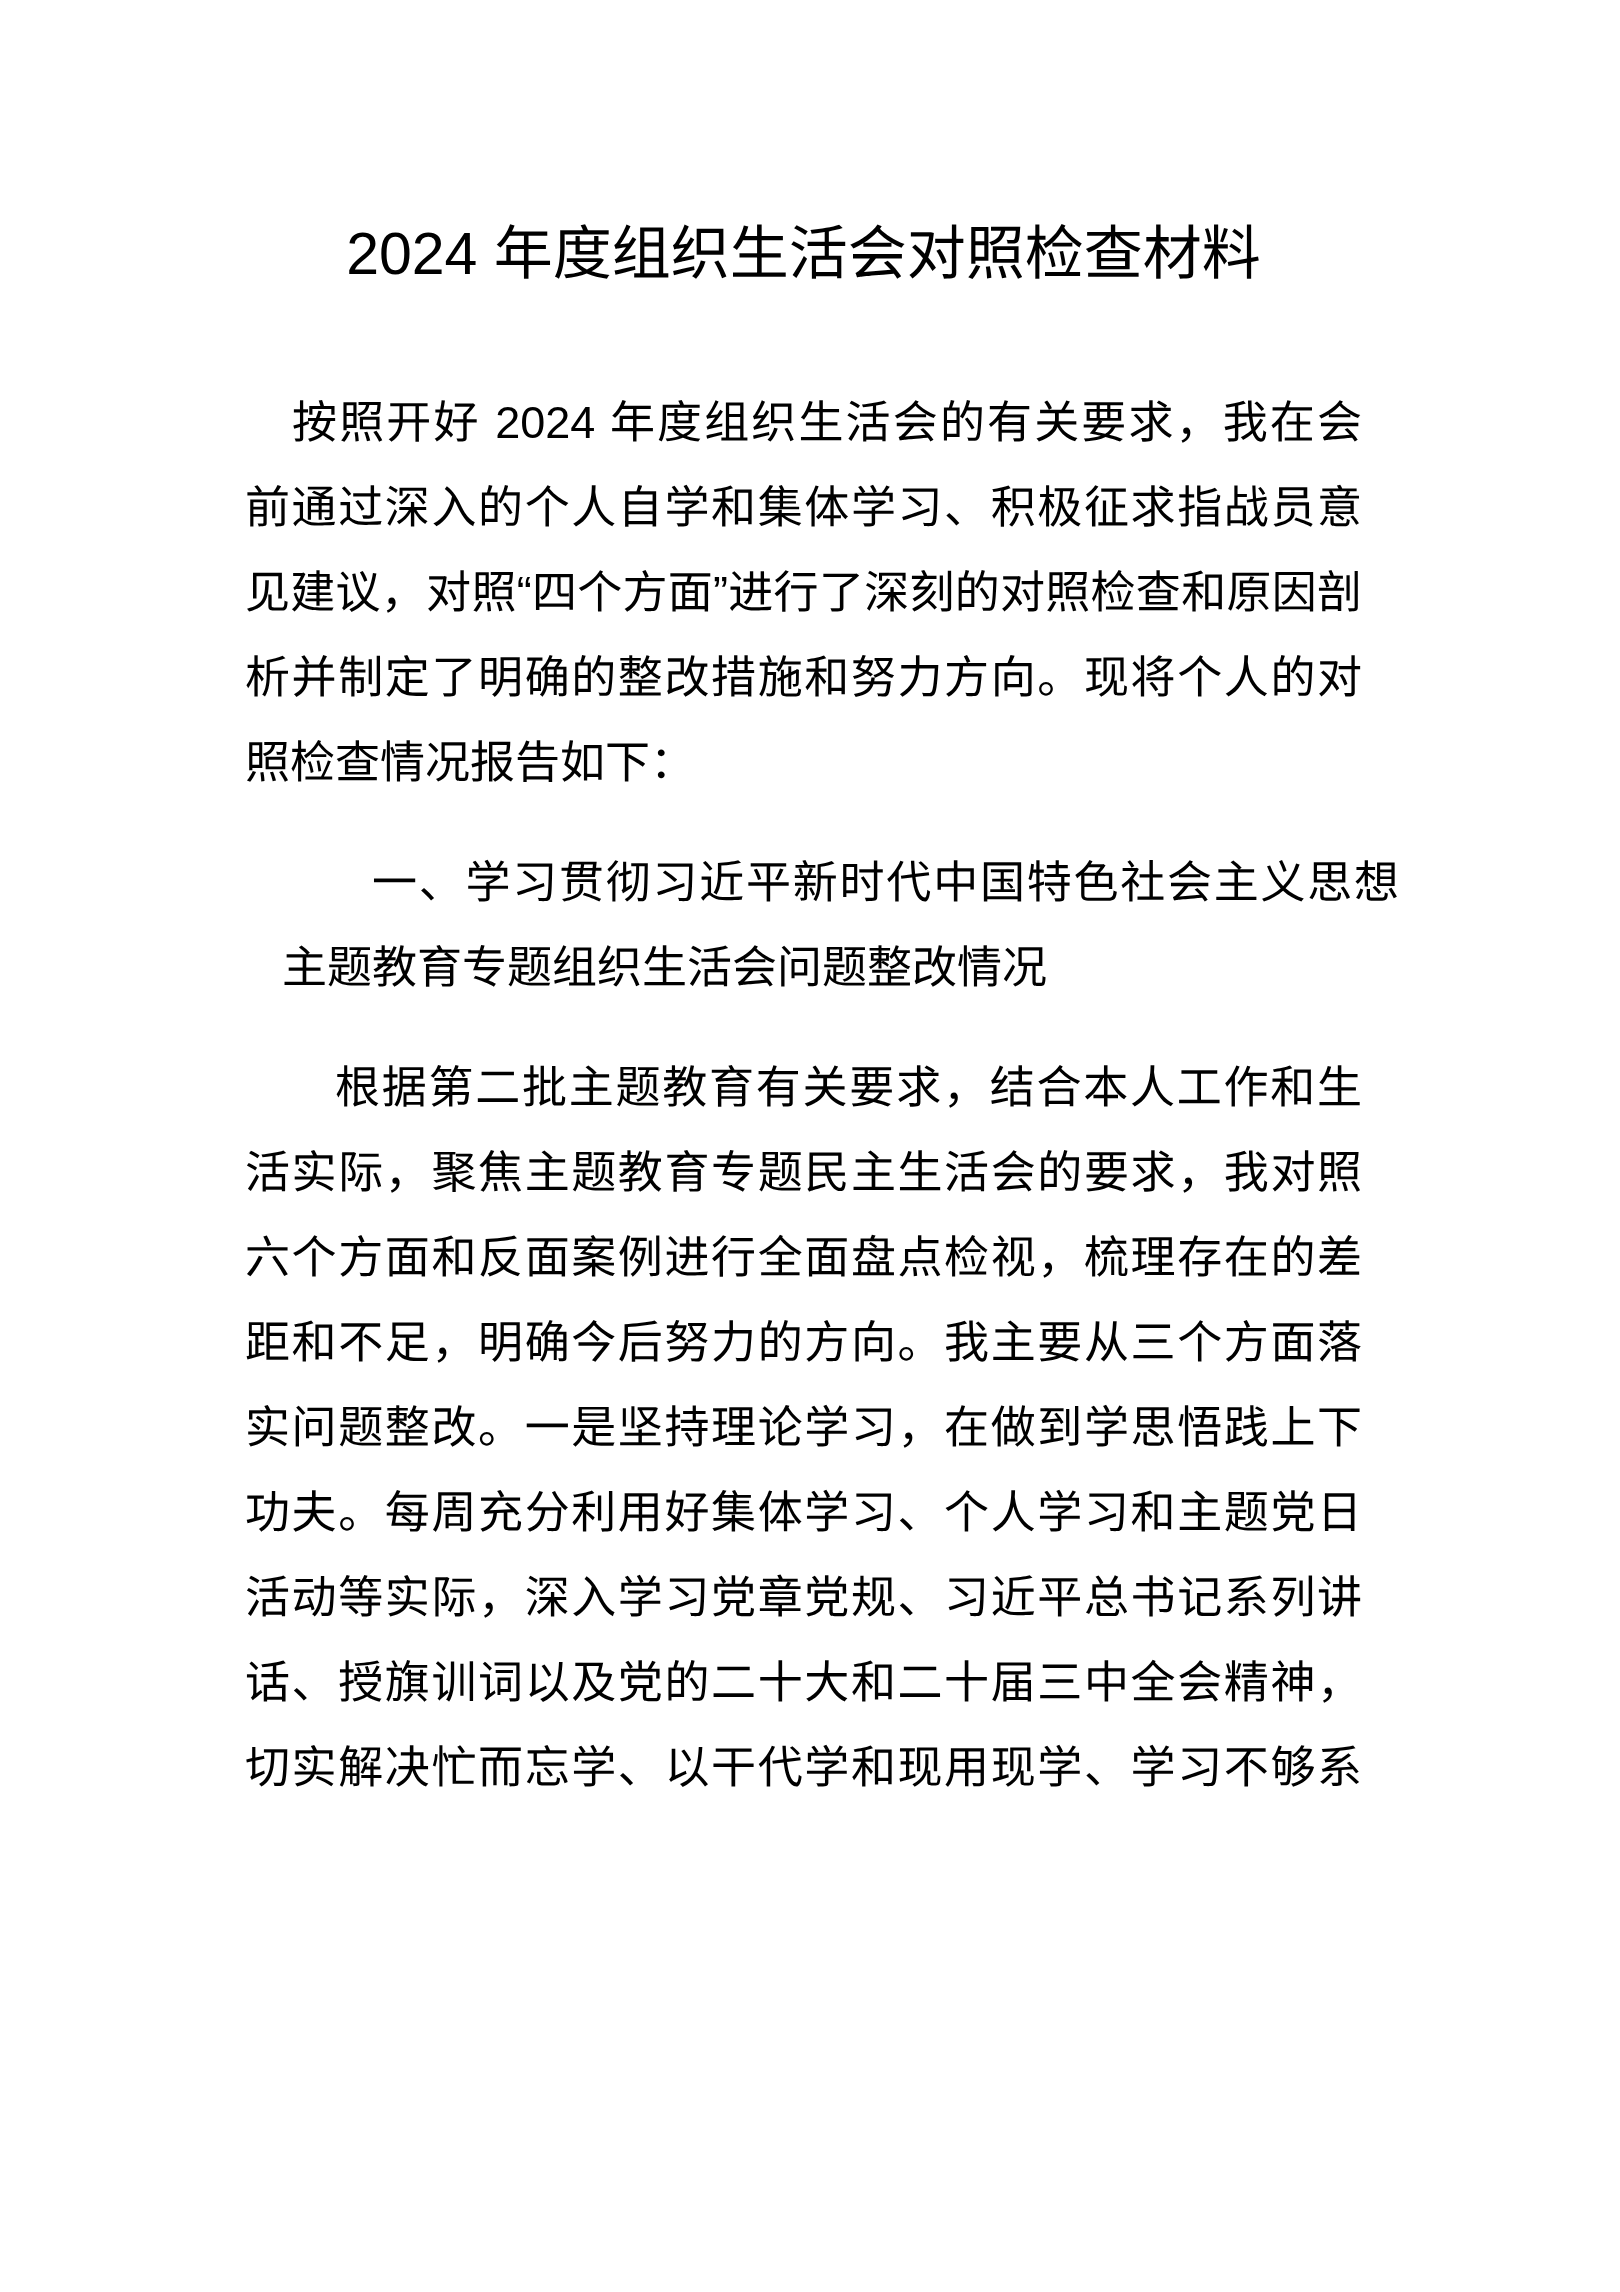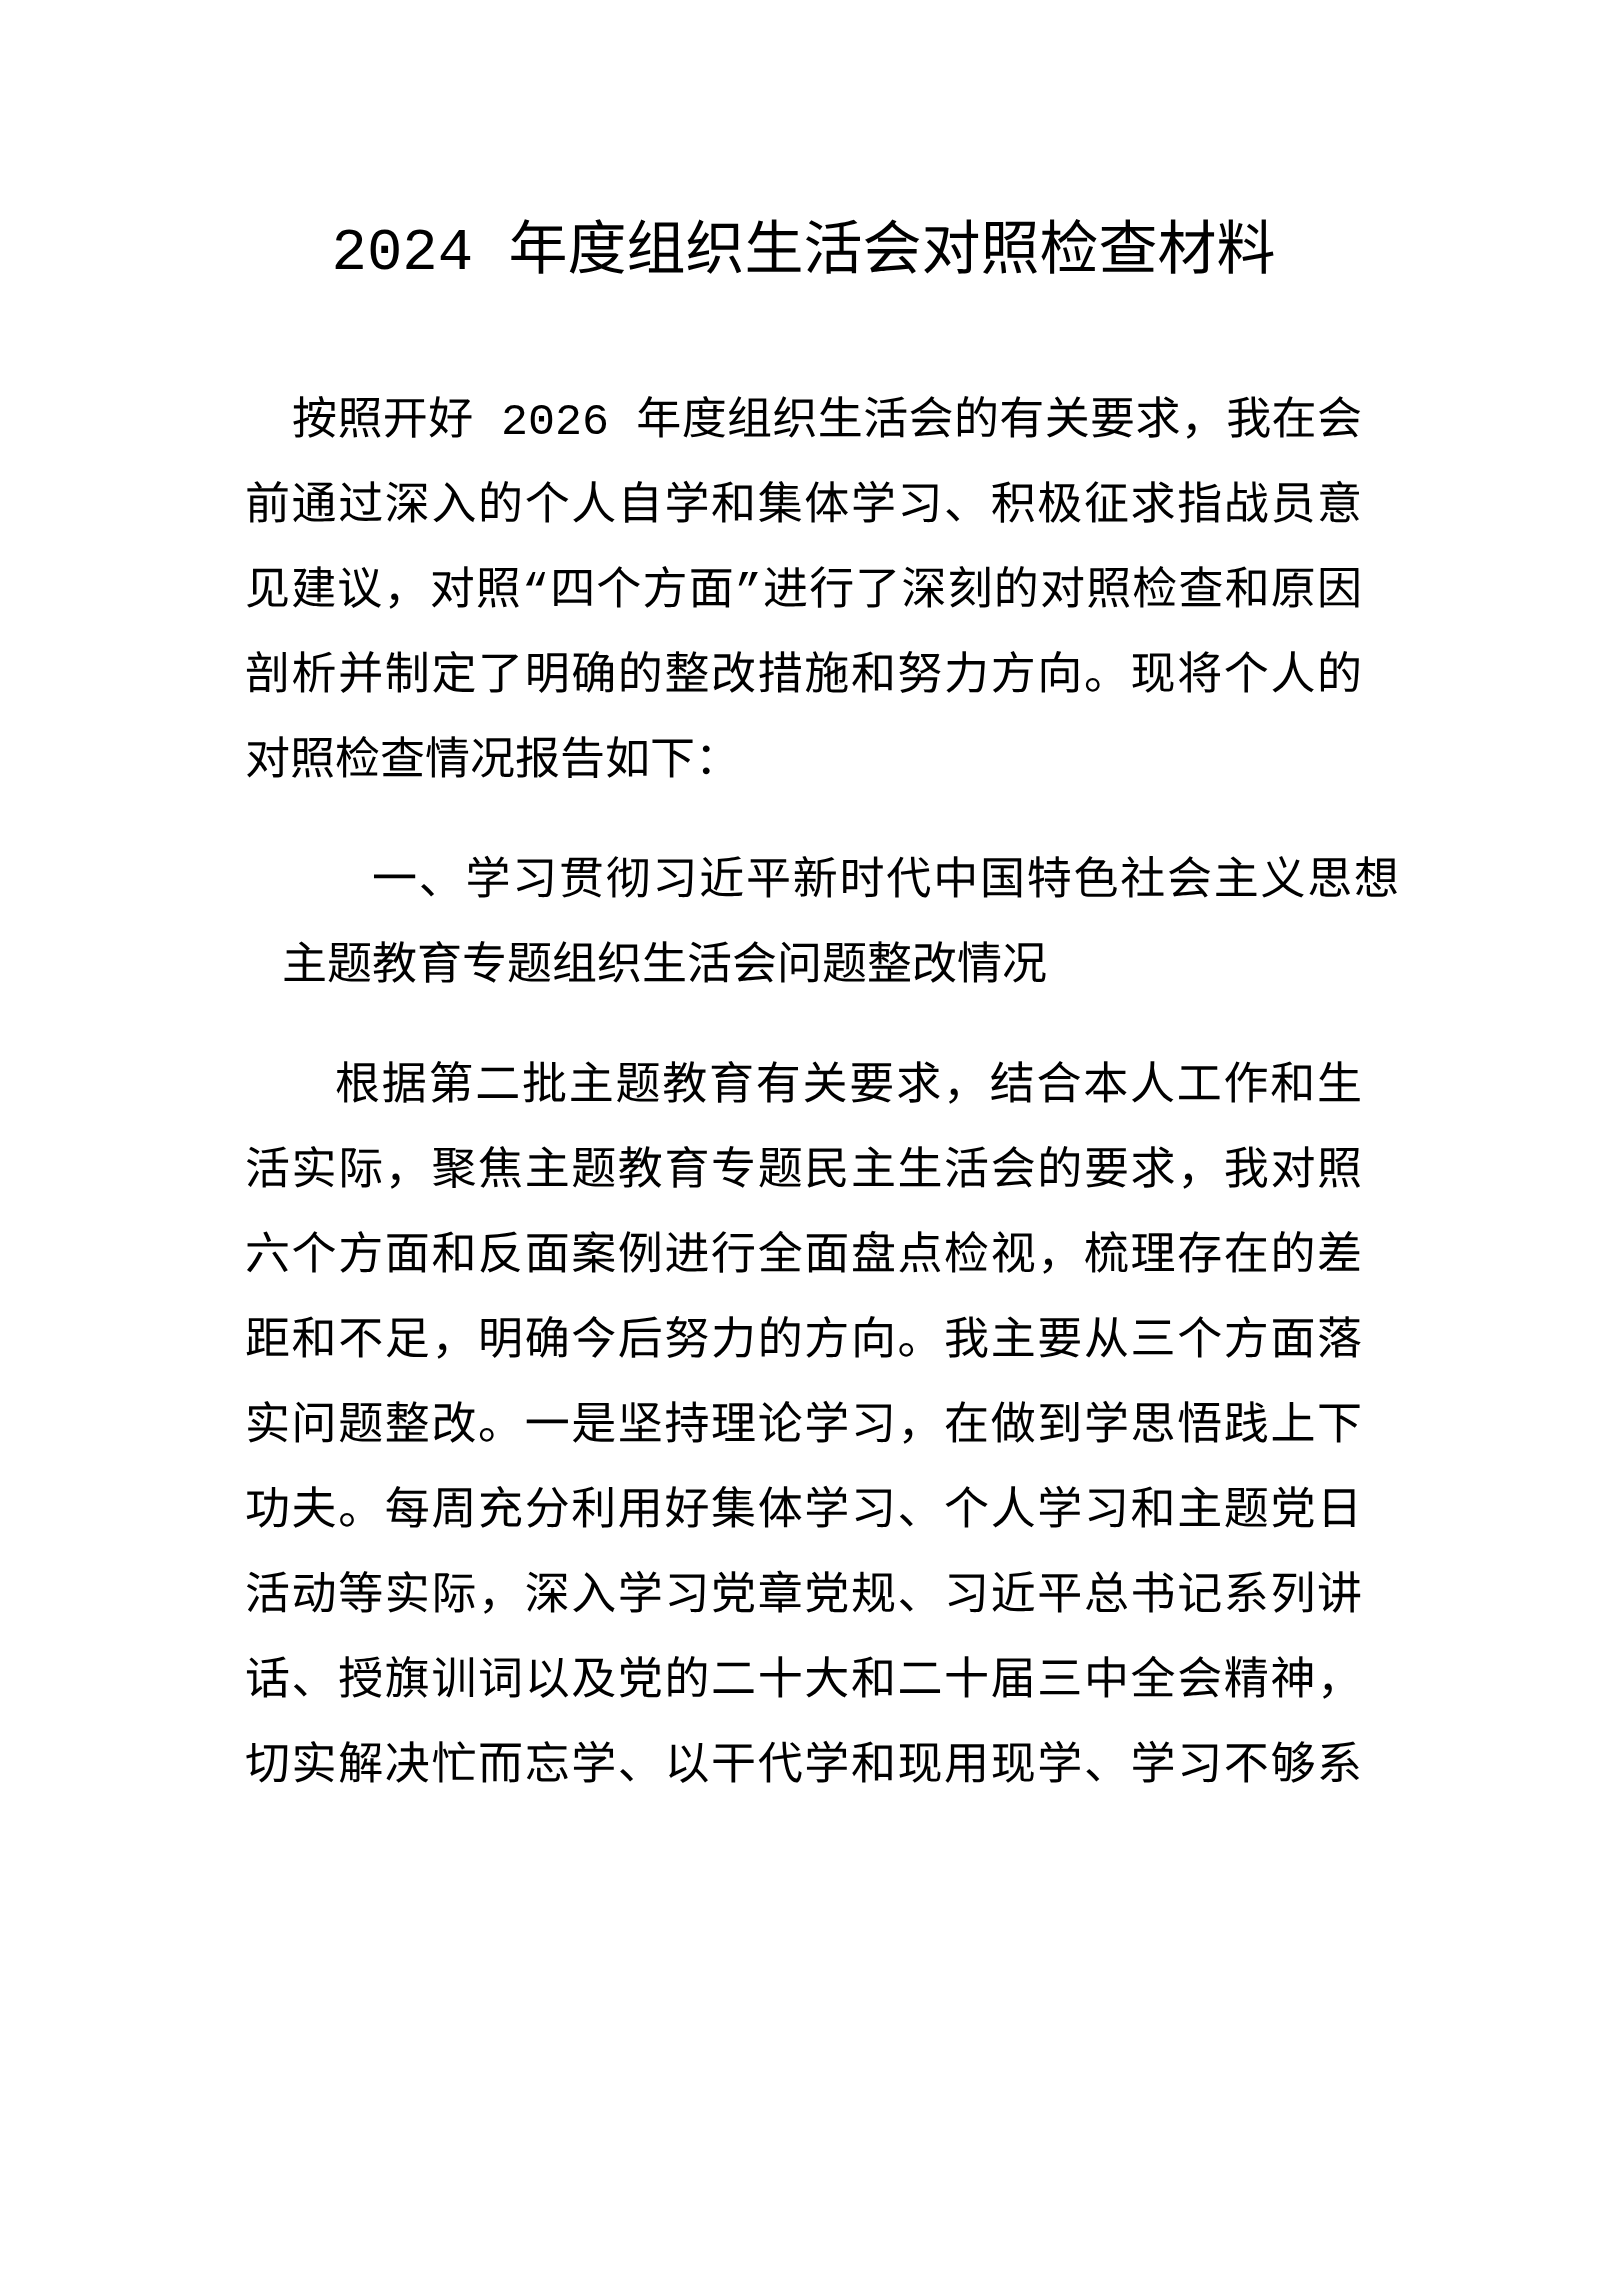--- a/index.html
+++ b/index.html
@@ -7,21 +7,21 @@
     padding: 0;
     background: #ffffff;
   }
   .page {
     position: relative;
     width: 1620px;
     height: 1806px;
     background: var(--page-bg, #ffffff);
     color: var(--ink, #000000);
     overflow: hidden;
-    font-family: Liberation Mono, monospace;
+    font-family: Liberation Sans, sans-serif;
   }
   .doc-content {
     padding: 216px 0 0 245px;
     width: 1117px;
   }
   .doc-title {
     margin: 0 0 88px 0;
     width: 1117px;
     text-align: center;
     font-size: 59px;
@@ -51,19 +51,19 @@
     margin-left: 37px;
   }
 </style>
 </head>
 <body>
 
 <div class="page" style="--ink: #000000; --page-bg: #ffffff;">
   <div class="doc-content">
     <h1 class="doc-title">2024 年度组织生活会对照检查材料</h1>
     <div class="doc-body" id="doc-body">
-        <p class="body-first">按照开好 2026 年度组织生活会的有关要求，我在会前通过深入的个人自学和集体学习、积极征求指战员意见建议，对照“四个方面”进行了深刻的对照检查和原因剖析并制定了明确的整改措施和努力方向。现将个人的对照检查情况报告如下：</p>
+        <p class="body-first">按照开好 2024 年度组织生活会的有关要求，我在会前通过深入的个人自学和集体学习、积极征求指战员意见建议，对照“四个方面”进行了深刻的对照检查和原因剖析并制定了明确的整改措施和努力方向。现将个人的对照检查情况报告如下：</p>
         <p class="heading">一、学习贯彻习近平新时代中国特色社会主义思想主题教育专题组织生活会问题整改情况</p>
         <p class="body">根据第二批主题教育有关要求，结合本人工作和生活实际，聚焦主题教育专题民主生活会的要求，我对照六个方面和反面案例进行全面盘点检视，梳理存在的差距和不足，明确今后努力的方向。我主要从三个方面落实问题整改。一是坚持理论学习，在做到学思悟践上下功夫。每周充分利用好集体学习、个人学习和主题党日活动等实际，深入学习党章党规、习近平总书记系列讲话、授旗训词以及党的二十大和二十届三中全会精神，切实解决忙而忘学、以干代学和现用现学、学习不够系统等问题，不断用先进的理论成果武装头脑、锤炼党性。二是坚持履职尽责，在忠诚干净担当上下功夫。严守党的政治纪律和政治规矩，严格按照党的政策办事、按照规章制度办事、按组织程序办事。克服“重完成任</p>
       </div>
   </div>
 </div>
 
 
 </body></html>

